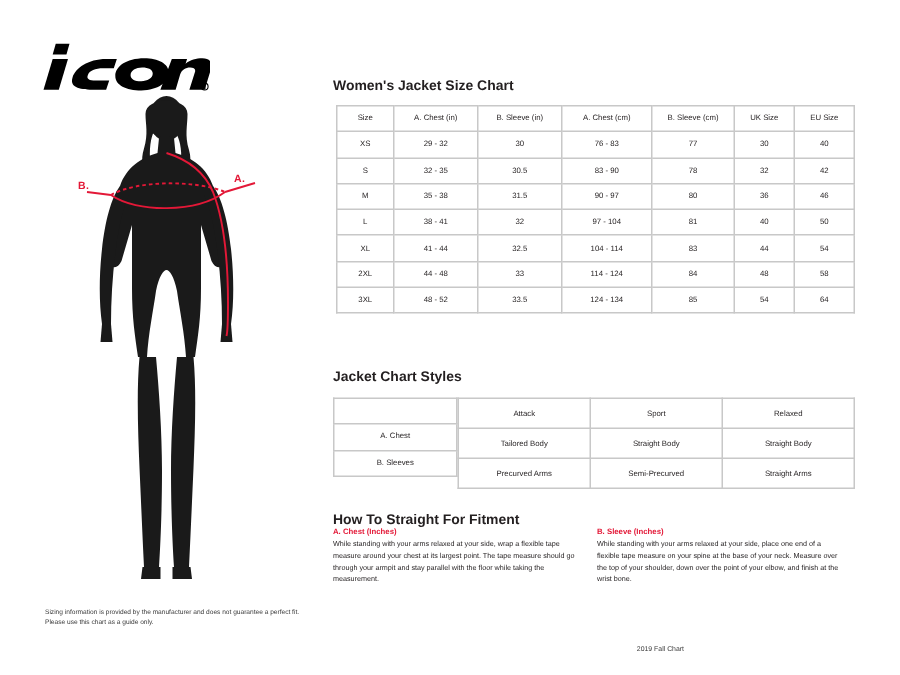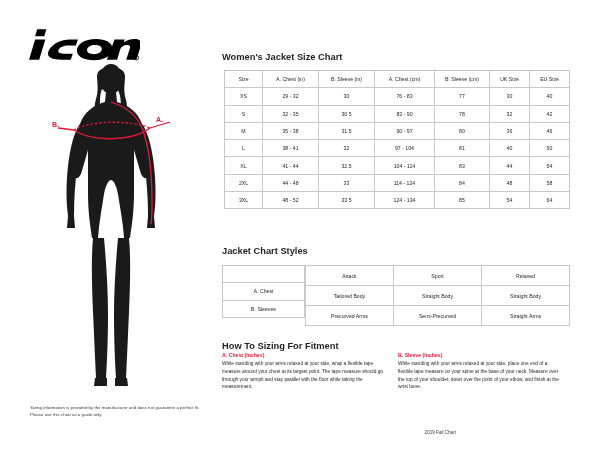--- a/index.html
+++ b/index.html
@@ -364,21 +364,21 @@
           <td>Straight Body</td>
         </tr>
         <tr>
           <td>Precurved Arms</td>
           <td>Semi-Precurved</td>
           <td>Straight Arms</td>
         </tr>
       </tbody>
     </table>
 
-    <h2 id="measure-title" class="section-title">How To Sizing For Fitment</h2>
+    <h2 id="measure-title" class="section-title">How To Straight For Fitment</h2>
 
     <div class="measure-cols">
       <div class="measure-col">
         <div class="measure-head">A. Chest (Inches)</div>
         <div class="measure-body">While standing with your arms relaxed at your side, wrap a flexible tape measure around your chest at its largest point. The tape measure should go through your armpit and stay parallel with the floor while taking the measurement.</div>
       </div>
       <div class="measure-col">
         <div class="measure-head">B. Sleeve (Inches)</div>
         <div class="measure-body">While standing with your arms relaxed at your side, place one end of a flexible tape measure on your spine at the base of your neck. Measure over the top of your shoulder, down over the point of your elbow, and finish at the wrist bone.</div>
       </div>

